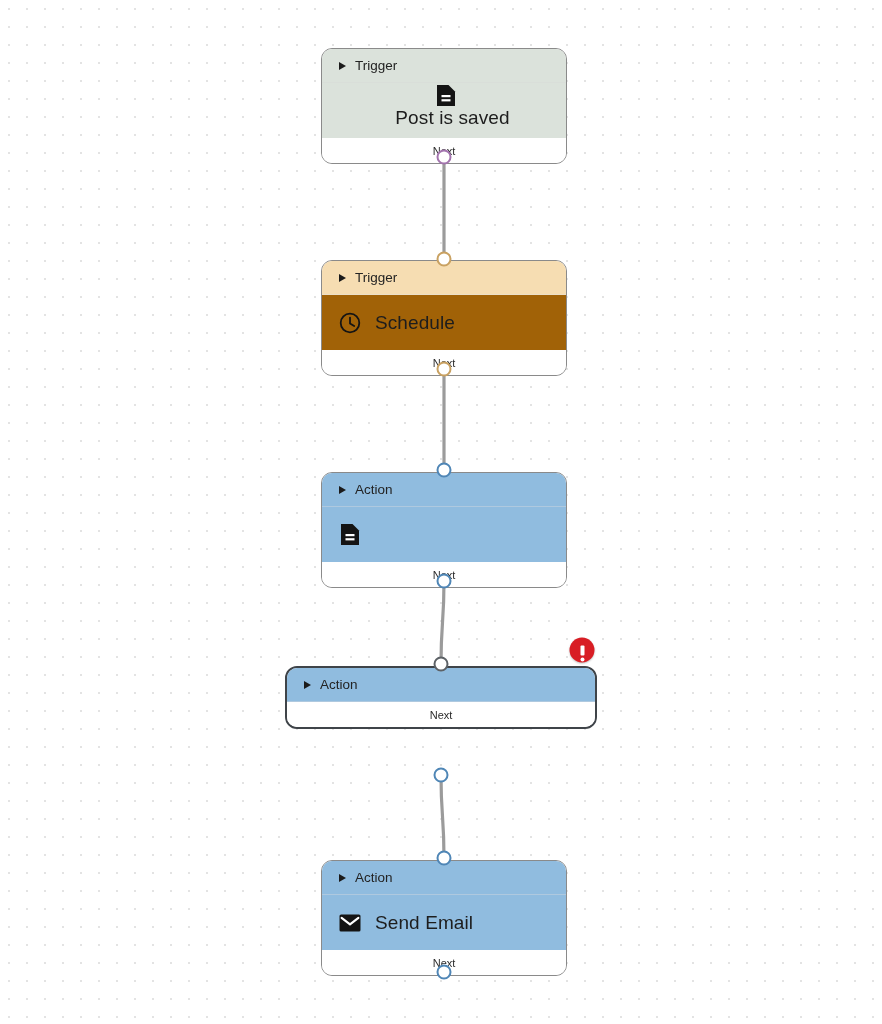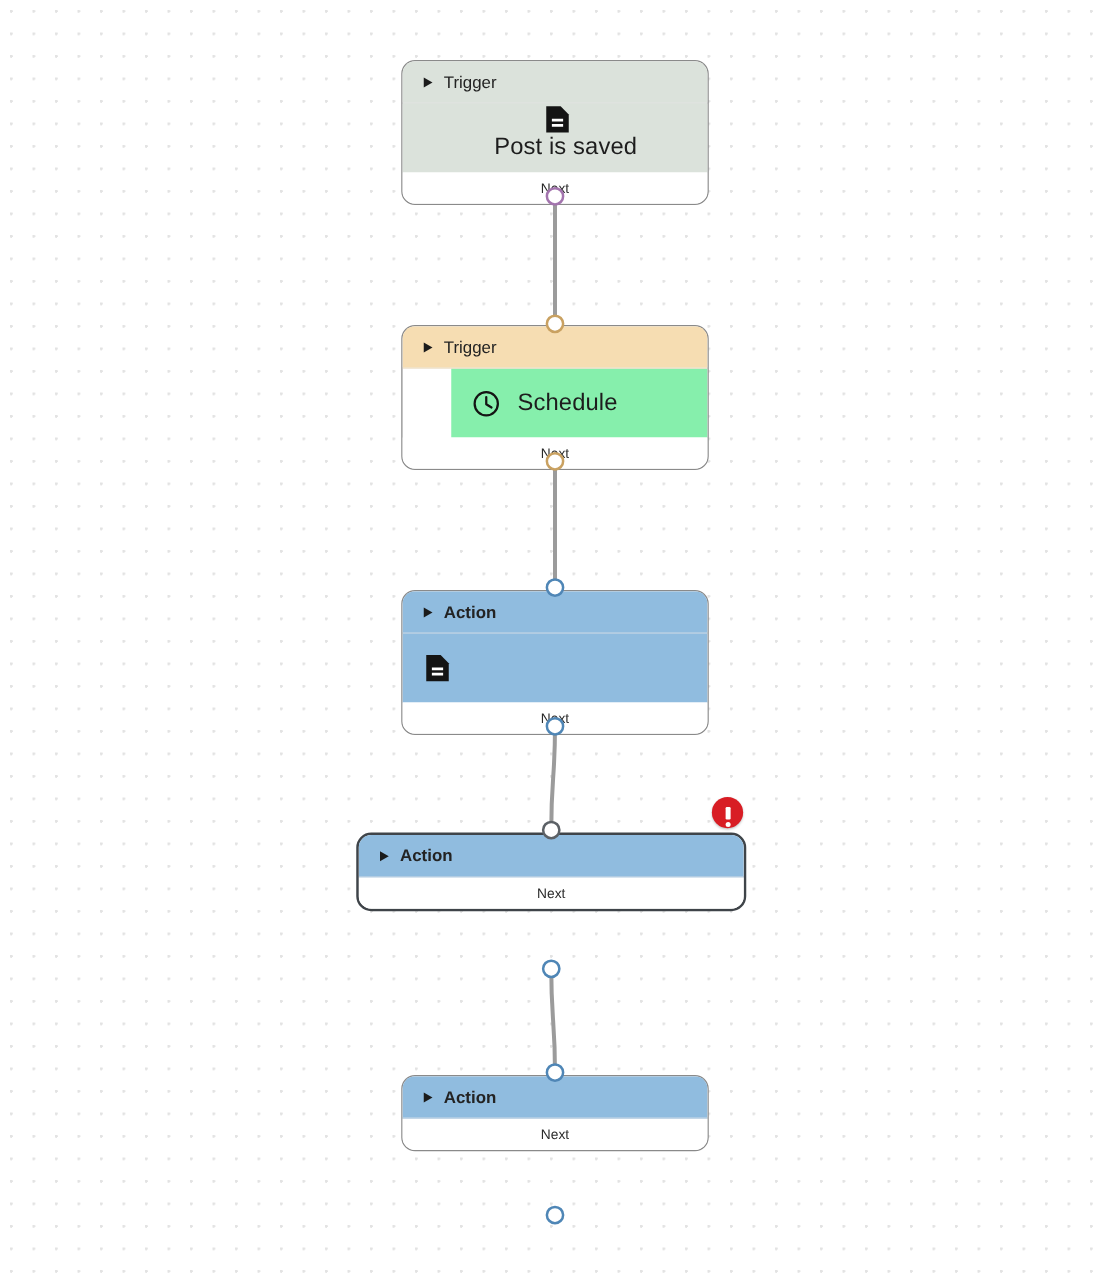--- a/index.html
+++ b/index.html
@@ -111,25 +111,25 @@
     color: #2b2b2b;
     box-sizing: border-box;
   }
 
   
   .theme-trigger .node-header { background: #dbe2db; }
   .theme-trigger .node-body   { background: #dbe2db; flex-direction: column; }
   .theme-trigger .node-divider{ background: #b9c3b9; }
 
   .theme-advanced .node-header { background: #f6ddb2; }
-  .theme-advanced .node-body   { background: #86efac; margin-left: 39px; }
+  .theme-advanced .node-body   { background: #a16207; }
   .theme-advanced .node-divider{ background: #dcc characterized; }
   .theme-advanced .node-divider{ background: #dcc49a; }
 
-  .theme-action .node-header { background: #90bcdf; font-weight: bold; }
+  .theme-action .node-header { background: #90bcdf; }
   .theme-action .node-body   { background: #90bcdf; }
   .theme-action .node-divider{ background: #6e9dc4; }
 
   
   .port {
     position: absolute;
     width: 15px;
     height: 15px;
     border-radius: 50%;
     background: #ffffff;
@@ -255,20 +255,29 @@
         <div class="node-footer">
           <span>Next</span>
         </div>
       </div>
       <div class="node theme-action" style="left: 321px; top: 860px; width: 246px;">
         <div class="node-header">
           <span class="caret"></span>
           <span>Action</span>
         </div>
         <div class="node-divider"></div>
+        <div class="node-body">
+          <span class="node-icon">
+            <svg width="22" height="18" viewBox="0 0 22 18" aria-hidden="true">
+              <rect x="0.5" y="0.5" width="21" height="17" rx="1.6" fill="#141414"></rect>
+              <path d="M2.6 3.8 L11 10.4 L19.4 3.8" fill="none" stroke="#ffffff" stroke-width="2.1" stroke-linecap="round" stroke-linejoin="round"></path>
+            </svg>
+          </span>
+          <span class="node-title">Send Email</span>
+        </div>
         <div class="node-footer">
           <span>Next</span>
         </div>
       </div>
     </div>
   <div id="ports-layer">
       <div class="port purple" style="left: 444px; top: 157px;"></div>
       <div class="port tan" style="left: 444px; top: 259px;"></div>
       <div class="port tan" style="left: 444px; top: 369px;"></div>
       <div class="port blue" style="left: 444px; top: 470px;"></div>

